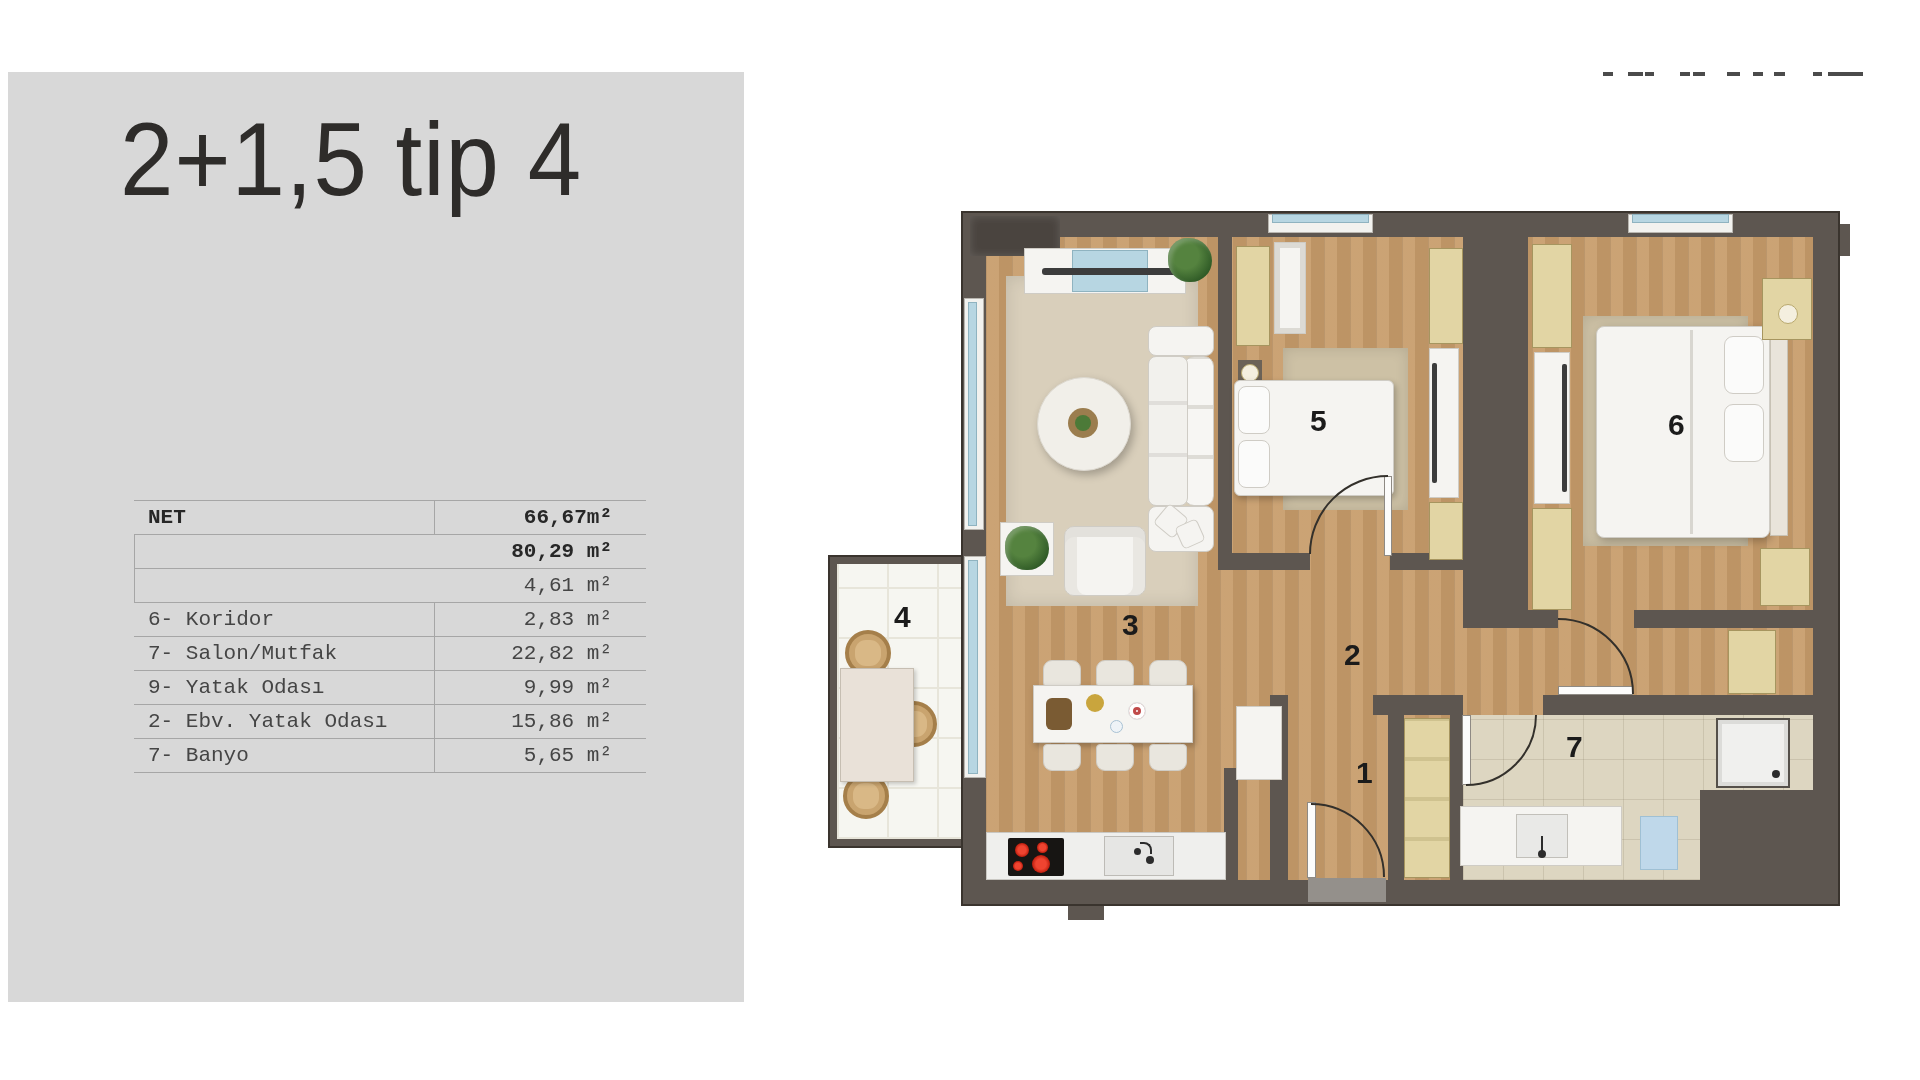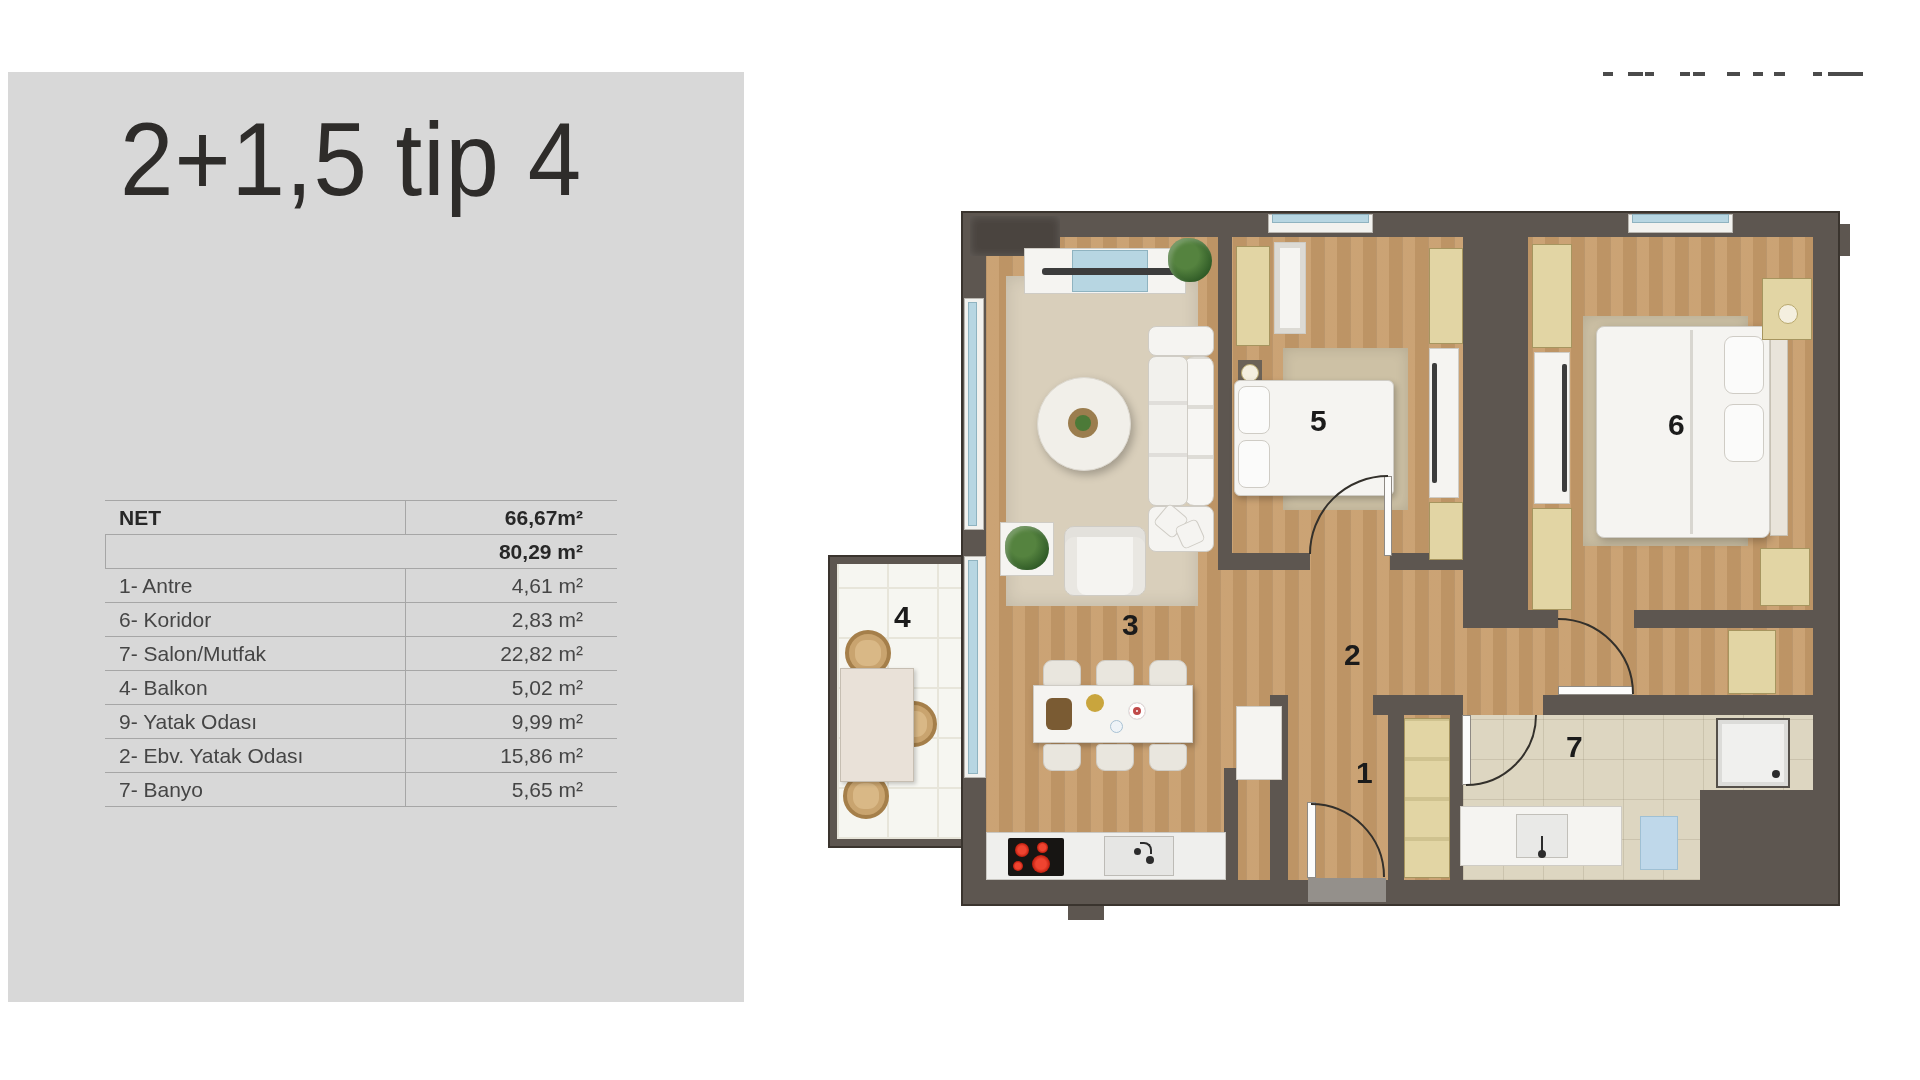--- a/index.html
+++ b/index.html
@@ -5,21 +5,21 @@
   html,body{margin:0;padding:0;}
   body{width:1920px;height:1080px;background:#ffffff;overflow:hidden;
        font-family:"Liberation Sans",sans-serif;position:relative;}
   .abs{position:absolute;}
 
   
   .panel{left:8px;top:72px;width:736px;height:930px;background:var(--panel);}
   .title{position:absolute;left:112px;top:28px;font-size:96px;font-weight:200;
          letter-spacing:1px;color:#2e2c2a;transform:scaleY(1.08);transform-origin:top left;
          white-space:nowrap;}
-  .atable{position:absolute;left:97px;top:428px;width:512px;border-top:1px solid var(--line);}
+  .atable{position:absolute;left:126px;top:428px;width:512px;border-top:1px solid var(--line);font-family:Liberation Mono, monospace;}
   .trow{display:flex;height:33px;align-items:stretch;border-bottom:1px solid var(--line);
         font-size:21px;color:var(--text);}
   .trow.bold{font-weight:bold;color:var(--bold);}
   .tlabel{flex:0 0 286px;padding-left:14px;display:flex;align-items:center;}
   .tvalue{flex:1;border-left:1px solid var(--line);display:flex;align-items:center;
           justify-content:flex-end;padding-right:34px;}
 
   
   .logofrag{left:1598px;top:72px;width:270px;height:8px;}
   .dash{position:absolute;top:0;height:4px;background:#4b4b4b;}
@@ -63,34 +63,29 @@
   <div class="title">2+1,5 tip 4</div>
   <div class="atable">
       <div class="trow bold">
         <span class="tlabel">NET</span>
         <span class="tvalue">66,67m²</span>
       </div>
       <div class="trow bold">
         <span class="tvalue">80,29 m²</span>
       </div>
       <div class="trow">
-        <span class="tlabel">1- Antre</span>
         <span class="tvalue">4,61 m²</span>
       </div>
       <div class="trow">
         <span class="tlabel">6- Koridor</span>
         <span class="tvalue">2,83 m²</span>
       </div>
       <div class="trow">
         <span class="tlabel">7- Salon/Mutfak</span>
         <span class="tvalue">22,82 m²</span>
-      </div>
-      <div class="trow">
-        <span class="tlabel">4- Balkon</span>
-        <span class="tvalue">5,02 m²</span>
       </div>
       <div class="trow">
         <span class="tlabel">9- Yatak Odası</span>
         <span class="tvalue">9,99 m²</span>
       </div>
       <div class="trow">
         <span class="tlabel">2- Ebv. Yatak Odası</span>
         <span class="tvalue">15,86 m²</span>
       </div>
       <div class="trow">

